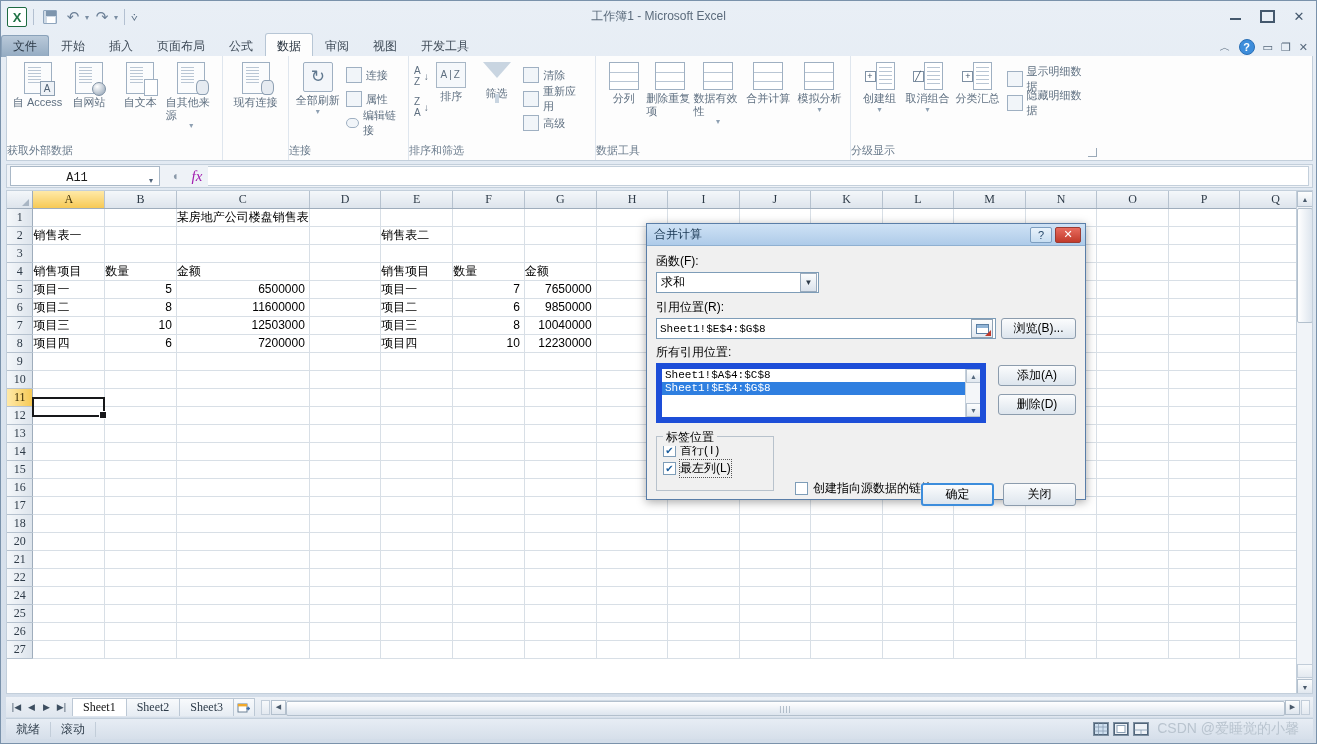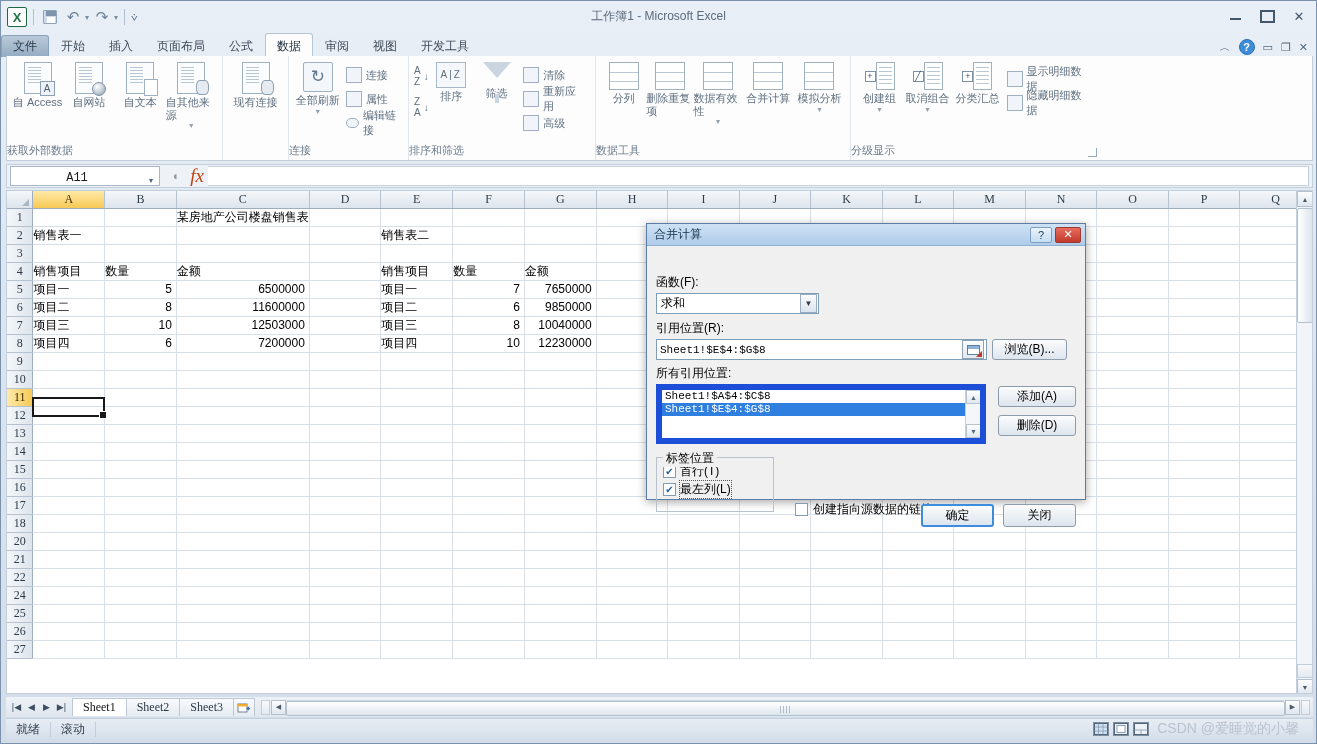--- a/index.html
+++ b/index.html
@@ -187,21 +187,21 @@
   .namebox .nb-text {
     flex:1; text-align:center; font-size:12px; color:#1c1c1c;
     font-family:"Liberation Mono","DejaVu Sans Mono",monospace;
   }
   .namebox .nb-caret { width:16px; text-align:center; font-size:8px; color:#50637a; }
   .fbtools { display:flex; align-items:center; gap:0px; margin-left:4px; }
   .fbtn {
     width:22px;height:20px; display:flex;align-items:center;justify-content:center;
     font-size:12px; color:#8a99a9;
   }
-  .fbtn.fx { font-style:italic; font-family:"Liberation Serif",serif; color:#c2410c; font-size:19px;}
+  .fbtn.fx { font-style:italic; font-family:"Liberation Serif",serif; color:#a21caf; font-size:15px;}
   .finput {
     flex:1; height:20px; background:#fff; border:1px solid #c3cfdb; border-left:none;
     margin-right:3px;
   }
 
   
   .gridwrap {
     position:absolute; left:5px; top:189px; width:1307px; height:504px;
     background:#fff; border:1px solid #c3cfdb; overflow:hidden;
   }
@@ -324,21 +324,21 @@
     width:22px;height:16px; border:1px solid #7d9ec0; background:linear-gradient(180deg,#eaf3fb,#c7ddf1);
     display:flex;align-items:center;justify-content:center; font-size:11px; color:#27496b; margin-right:3px;
     border-radius:2px;
   }
   .dlg-close {
     width:26px;height:16px; border:1px solid #9a3b33; border-radius:2px;
     background:linear-gradient(180deg,#e86b5e,#c13a2b);
     display:flex;align-items:center;justify-content:center; color:#fff; font-size:11px; font-weight:bold;
     margin-right:4px;
   }
-  .dlg-body { padding:7px 18px 0 9px; position:relative; height:269px;margin-top:21px; }
+  .dlg-body { padding:7px 9px 0 9px; position:relative; height:269px; }
   .dlg-lbl { font-size:12px; margin:0 0 2px 0; color:#000; }
   .combo {
     width:163px; height:21px; background:#fff; border:1px solid #7e9db8;
     display:flex; align-items:center; margin-bottom:6px;
   }
   .combo .cv { flex:1; padding-left:4px; font-size:12px; }
   .combo .cbtn {
     width:17px;height:19px; margin:0 1px 0 0;
     background:linear-gradient(180deg,#fbfcfd,#dbe3ec); border:1px solid #9aabbd;
     display:flex;align-items:center;justify-content:center; font-size:8px; color:#2b3947;

